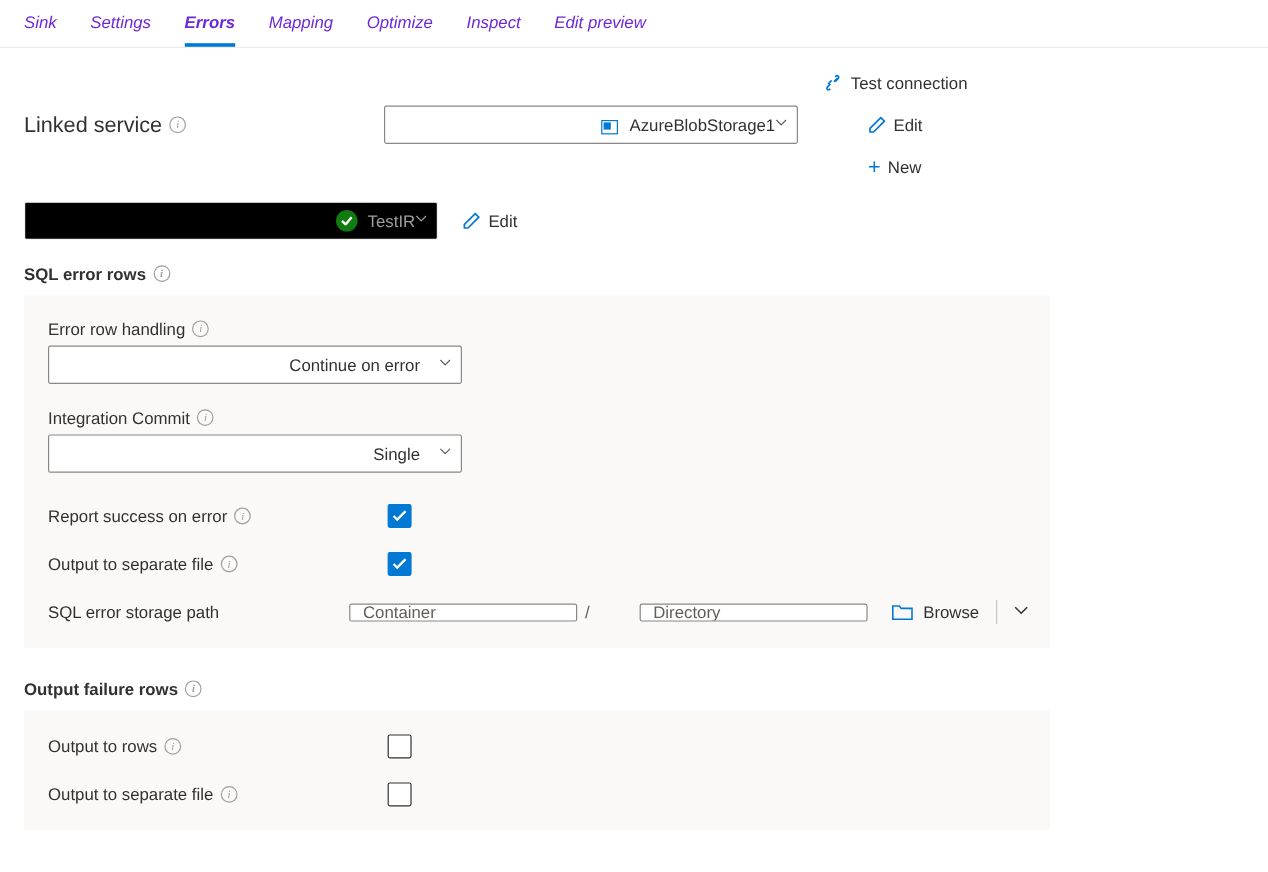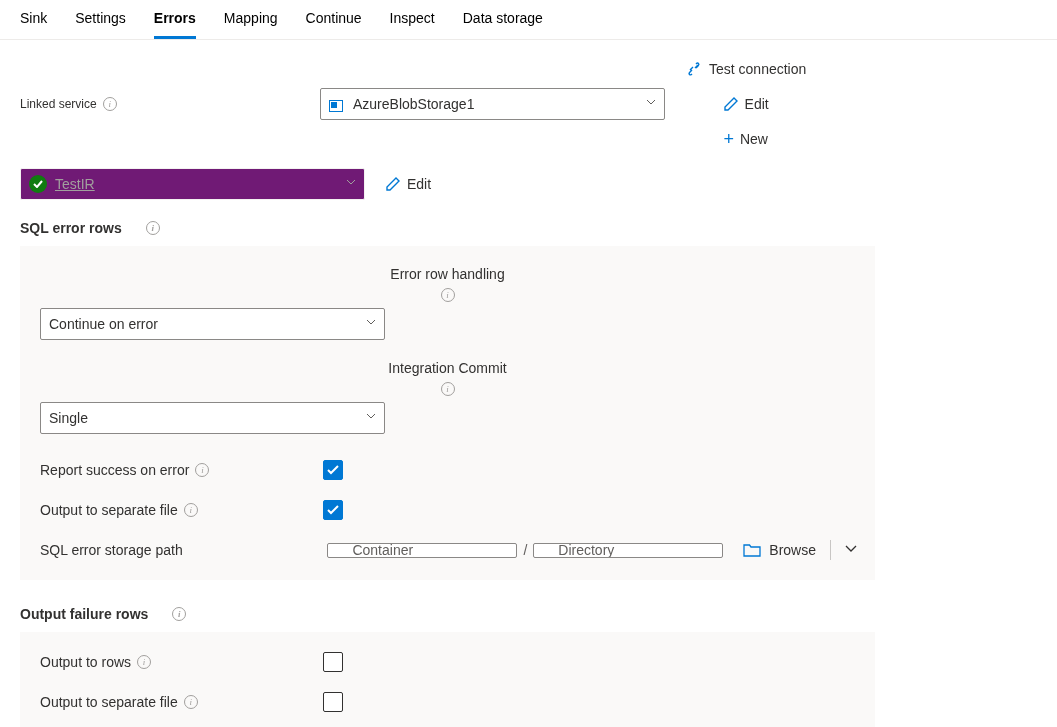--- a/index.html
+++ b/index.html
@@ -12,70 +12,70 @@
   }
   .tabs {
     display: flex;
     gap: 28px;
     padding: 10px 20px 0 20px;
     border-bottom: 1px solid #edebe9;
   }
   .tab {
     padding-bottom: 10px;
     cursor: pointer;
-    color: #000000;
+    color: #6d28d9;
     border-bottom: 3px solid transparent;
+    font-style: italic;
   }
   .tab.active {
     font-weight: 600;
     border-bottom-color: #0078d4;
     text-align: center;
   }
   .content { padding: 20px; }
   .row {
     display: flex;
     align-items: center;
     margin-bottom: 20px;
   }
   .label-col {
     width: 300px;
     display: flex;
     align-items: center;
     gap: 6px;
   }
   .label-col.inner { width: 283px; }
-  .label-text { font-size: 12px; }
+  .label-text { font-size: 18px; }
   .required { color: #a4262c; margin-left: 2px;}
   .info-icon {
     width: 14px; height: 14px;
     border: 1px solid #a19f9d;
     border-radius: 50%;
     display: inline-flex;
     align-items: center; justify-content: center;
     font-size: 9px; color: #a19f9d;
     font-style: italic;
     font-family: Georgia, serif;
   }
   .dropdown {
     width: 345px; height: 32px;
     border: 1px solid #8a8886;
     border-radius: 2px;
     display: flex; align-items: center;
     padding: 0 8px;
-    justify-content: space-between;
+    justify-content: flex-end;
     background: #fff;
     cursor: pointer;
   }
   .dropdown.narrow { width: 345px; }
   .dropdown.disabled {
-    background: #701a75;
+    background: #000000;
     border-color: #f3f2f1;
     color: #a19f9d;
     cursor: default;
-    text-decoration: underline;
   }
   .dd-left { display: flex; align-items: center; gap: 8px; }
   .chevron {
     width: 10px; height: 10px;
     display: inline-block;
   }
   .chevron svg { display:block; }
   .azure-cube {
     width: 16px; height: 12px;
     display:inline-block;
@@ -103,57 +103,57 @@
   }
   .green-check svg { display:block; }
   .actions { display:flex; align-items:center; gap: 18px; margin-left: 20px; flex-direction: column; }
   .action-link {
     display:flex; align-items:center; gap:6px;
     color:#323130; cursor:pointer;
   }
   .action-link.blue-icon svg { stroke:#0078d4; }
   .action-link .plus { color:#0078d4; font-size:18px; font-weight:300; line-height:1;}
   .section-header {
-    display:flex; align-items:center; gap:24px;
+    display:flex; align-items:center; gap:6px;
     margin: 10px 0;
     font-weight:600;
   }
   .panel {
     background:#faf9f8;
     padding: 20px;
     max-width: 855px;
   }
   .panel .stack-label {
     display:flex; align-items:center; gap:6px;
     margin-bottom:6px;
-    flex-direction:column;
-  }
-  .panel .dropdown { width: 345px; }
+  }
+  .panel .dropdown { width: 345px; gap: 16px; }
   .checkbox {
     width: 20px; height: 20px;
     border:1px solid #323130;
     border-radius:2px;
     display:inline-flex;
     align-items:center; justify-content:center;
     cursor:pointer;
     background:#fff;
   }
   .checkbox.checked {
     background:#0078d4; border-color:#0078d4;
   }
   .checkbox.checked svg { display:block; }
   .checkbox svg { display:none; }
   .text-input {
     height:15px;
     border:1px solid #8a8886;
     border-radius:2px;
-    padding: 0 24px;
+    padding: 0 10px;
     font-family:inherit;
     font-size:14px;
     width: 190px;
+    margin-left: 36px;
   }
   .text-input::placeholder { color:#605e5c; }
   .path-row { display:flex; align-items:center; gap:6px; }
   .slash { color:#605e5c; }
   .browse-group {
     display:flex; align-items:center; gap:8px;
     margin-left: 14px;
     cursor:pointer;
     justify-content:flex-end;
   }
@@ -163,23 +163,23 @@
   .mb26 { margin-bottom: 26px; }
 </style>
 </head>
 <body>
 
 <div class="tabs">
   <div class="tab">Sink</div>
   <div class="tab">Settings</div>
   <div class="tab active">Errors</div>
   <div class="tab">Mapping</div>
-  <div class="tab">Continue</div>
+  <div class="tab">Optimize</div>
   <div class="tab">Inspect</div>
-  <div class="tab">Data storage</div>
+  <div class="tab">Edit preview</div>
 </div>
 
 <div class="content">
 
   <div class="row">
     <div class="label-col">
       <span class="label-text">Linked service</span>
       <span class="info-icon">i</span>
     </div>
     <div class="dropdown">

